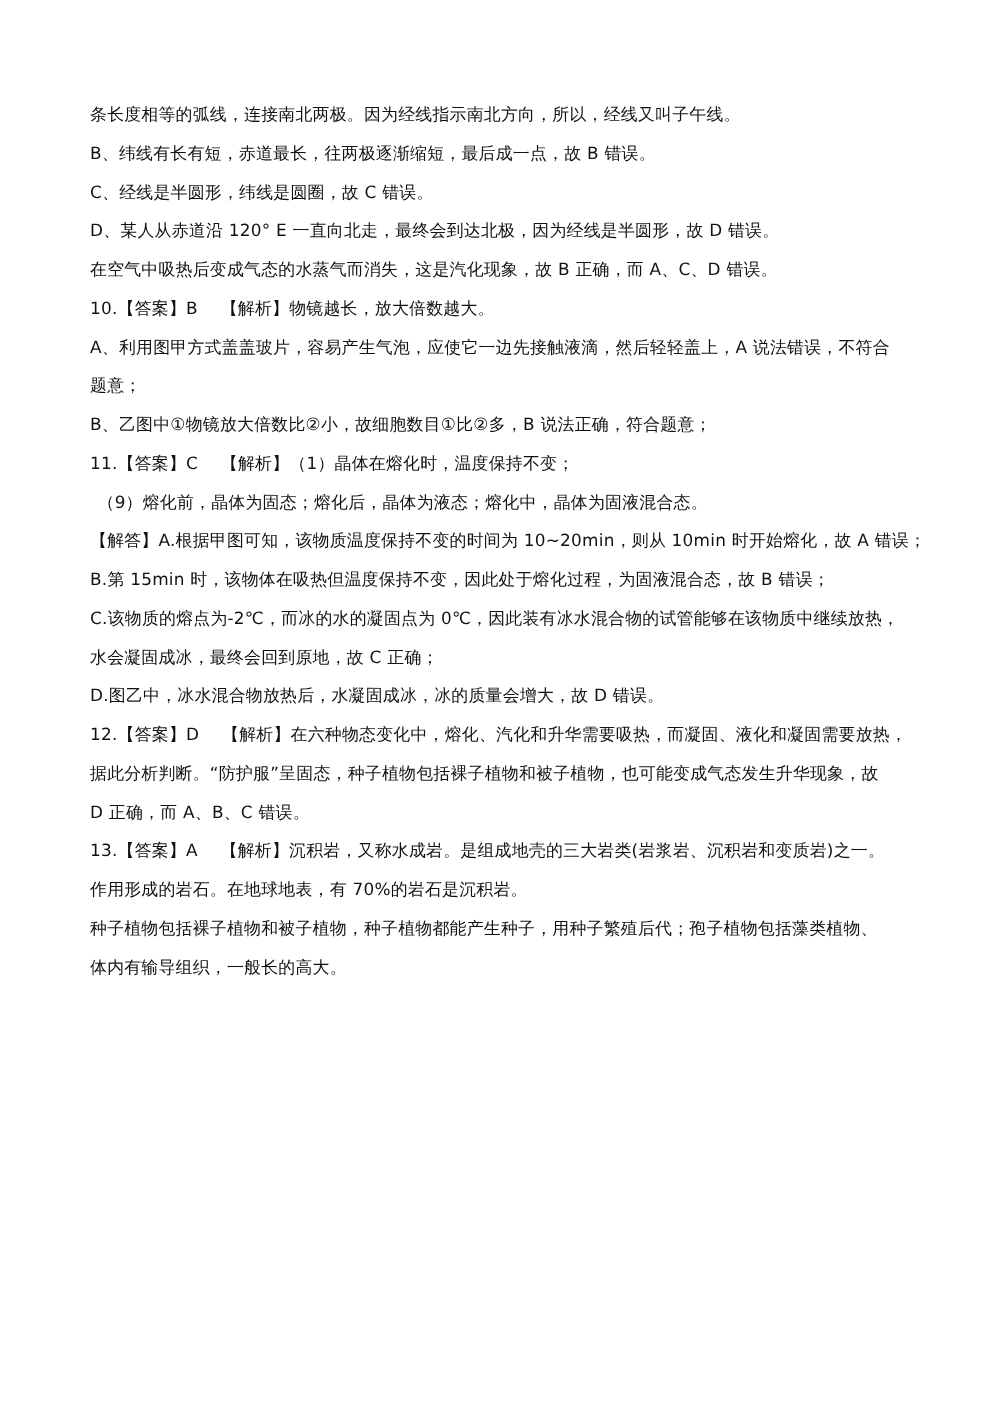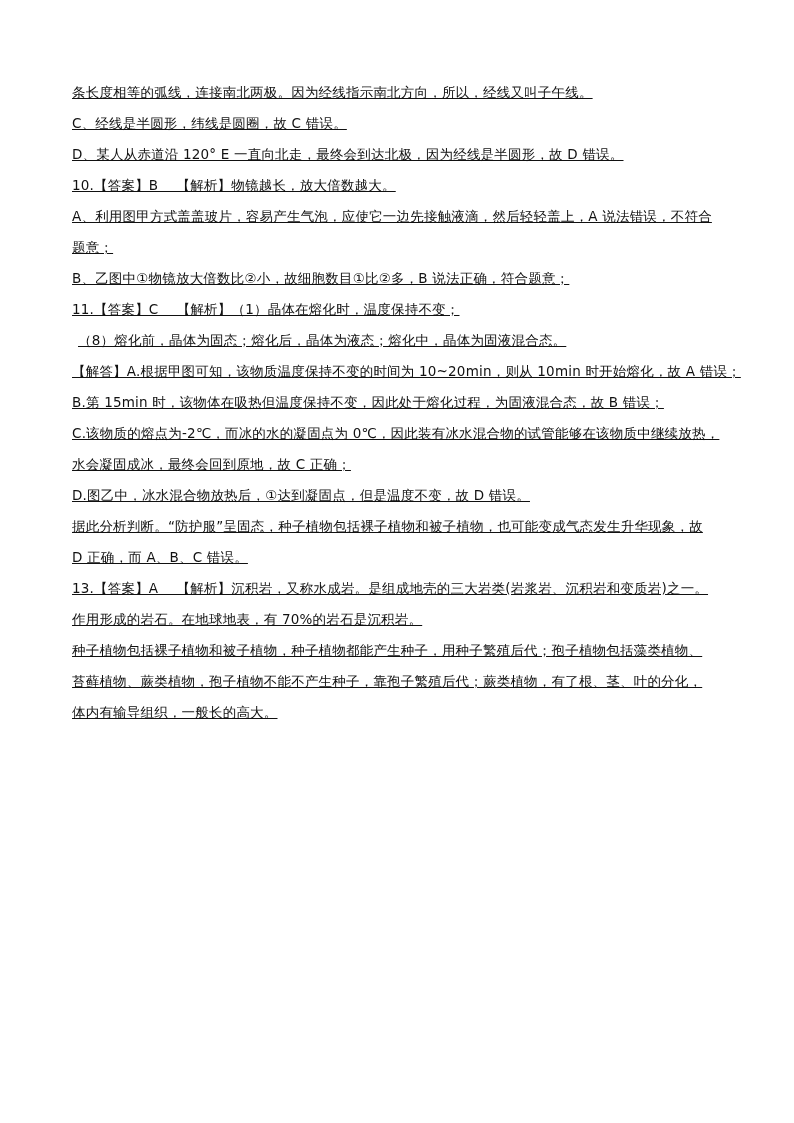--- a/index.html
+++ b/index.html
@@ -1,42 +1,44 @@
 <!DOCTYPE html>
 <html><head>
   <meta charset="utf-8">
   <style>
     html, body { margin: 0; padding: 0; background: #ffffff; }
     body { width: 794px; height: 1123px; position: relative; overflow: hidden; }
     .page {
       position: absolute; left: 72px; top: 80px; width: 650px;
       font-family: "DejaVu Sans", "Liberation Sans", sans-serif;
-      font-size: 13.5px; color: #111111; letter-spacing: 0.2px; text-decoration: underline;
+      font-size: 13.5px; color: #111111; letter-spacing: 0.2px;
     }
     .line { height: 31px; line-height: 24px; white-space: nowrap; overflow: visible; }
     .sub { padding-left: 6px; }
   </style>
 </head>
 <body>
 
 <div class="page">
   <div class="line">条长度相等的弧线，连接南北两极。因为经线指示南北方向，所以，经线又叫子午线。</div>
+  <div class="line">B、纬线有长有短，赤道最长，往两极逐渐缩短，最后成一点，故 B 错误。</div>
   <div class="line">C、经线是半圆形，纬线是圆圈，故 C 错误。</div>
   <div class="line">D、某人从赤道沿 120° E 一直向北走，最终会到达北极，因为经线是半圆形，故 D 错误。</div>
+  <div class="line">在空气中吸热后变成气态的水蒸气而消失，这是汽化现象，故 B 正确，而 A、C、D 错误。</div>
   <div class="line">10.【答案】B　 【解析】物镜越长，放大倍数越大。</div>
   <div class="line">A、利用图甲方式盖盖玻片，容易产生气泡，应使它一边先接触液滴，然后轻轻盖上，A 说法错误，不符合</div>
   <div class="line">题意；</div>
   <div class="line">B、乙图中①物镜放大倍数比②小，故细胞数目①比②多，B 说法正确，符合题意；</div>
   <div class="line">11.【答案】C　 【解析】（1）晶体在熔化时，温度保持不变；</div>
-  <div class="line sub">（8）熔化前，晶体为固态；熔化后，晶体为液态；熔化中，晶体为固液混合态。</div>
+  <div class="line sub">（9）熔化前，晶体为固态；熔化后，晶体为液态；熔化中，晶体为固液混合态。</div>
   <div class="line">【解答】A.根据甲图可知，该物质温度保持不变的时间为 10~20min，则从 10min 时开始熔化，故 A 错误；</div>
   <div class="line">B.第 15min 时，该物体在吸热但温度保持不变，因此处于熔化过程，为固液混合态，故 B 错误；</div>
   <div class="line">C.该物质的熔点为-2℃，而冰的水的凝固点为 0℃，因此装有冰水混合物的试管能够在该物质中继续放热，</div>
   <div class="line">水会凝固成冰，最终会回到原地，故 C 正确；</div>
-  <div class="line">D.图乙中，冰水混合物放热后，①达到凝固点，但是温度不变，故 D 错误。</div>
+  <div class="line">D.图乙中，冰水混合物放热后，水凝固成冰，冰的质量会增大，故 D 错误。</div>
+  <div class="line">12.【答案】D　 【解析】在六种物态变化中，熔化、汽化和升华需要吸热，而凝固、液化和凝固需要放热，</div>
   <div class="line">据此分析判断。“防护服”呈固态，种子植物包括裸子植物和被子植物，也可能变成气态发生升华现象，故</div>
   <div class="line">D 正确，而 A、B、C 错误。</div>
   <div class="line">13.【答案】A　 【解析】沉积岩，又称水成岩。是组成地壳的三大岩类(岩浆岩、沉积岩和变质岩)之一。</div>
   <div class="line">作用形成的岩石。在地球地表，有 70%的岩石是沉积岩。</div>
   <div class="line">种子植物包括裸子植物和被子植物，种子植物都能产生种子，用种子繁殖后代；孢子植物包括藻类植物、</div>
-  <div class="line">苔藓植物、蕨类植物，孢子植物不能不产生种子，靠孢子繁殖后代；蕨类植物，有了根、茎、叶的分化，</div>
   <div class="line">体内有输导组织，一般长的高大。</div>
 </div>
 
 </body></html>

